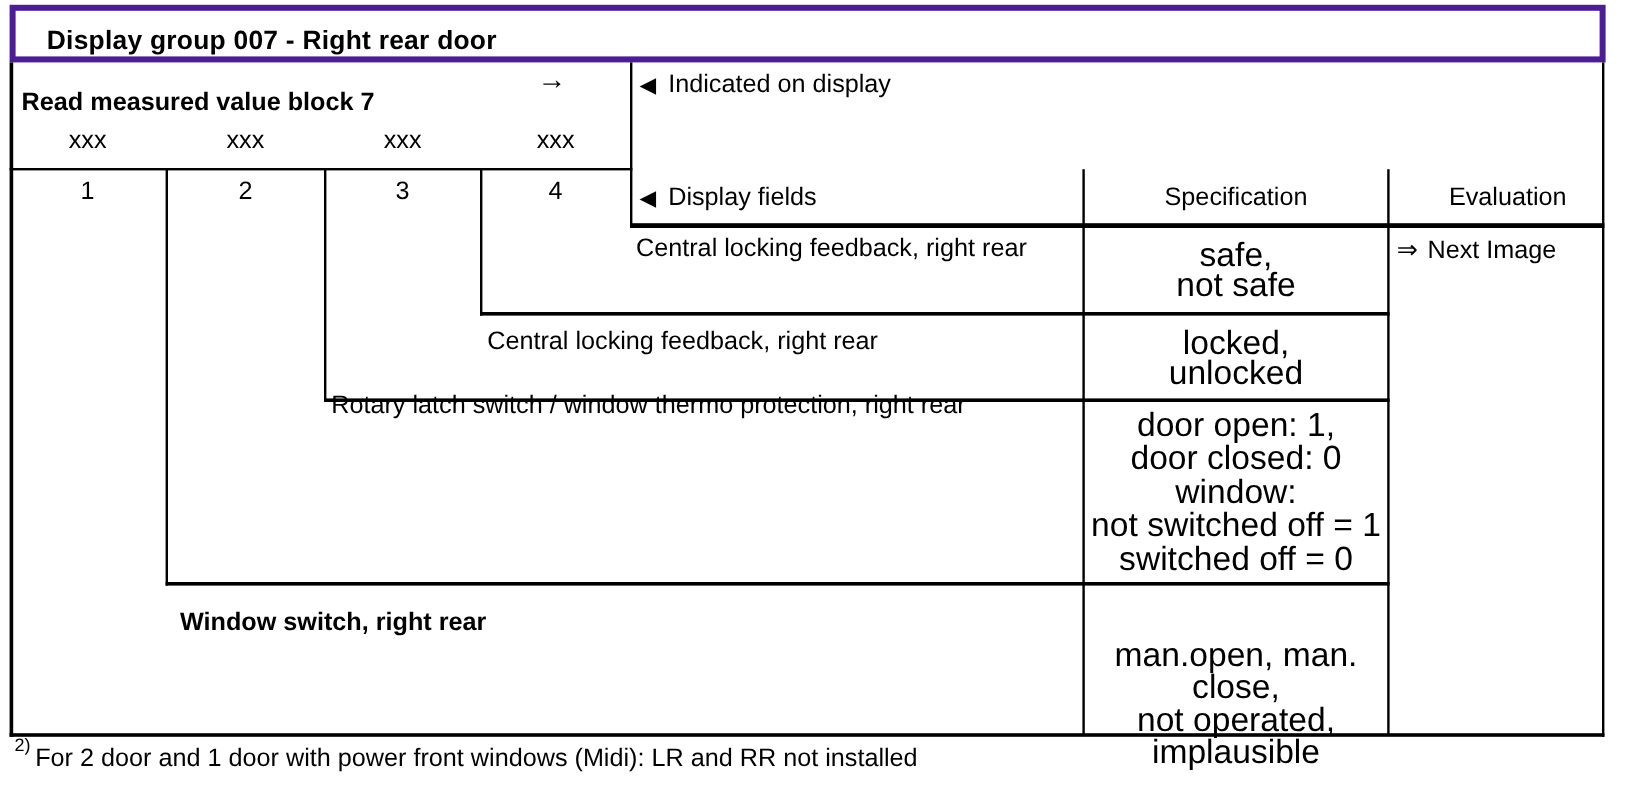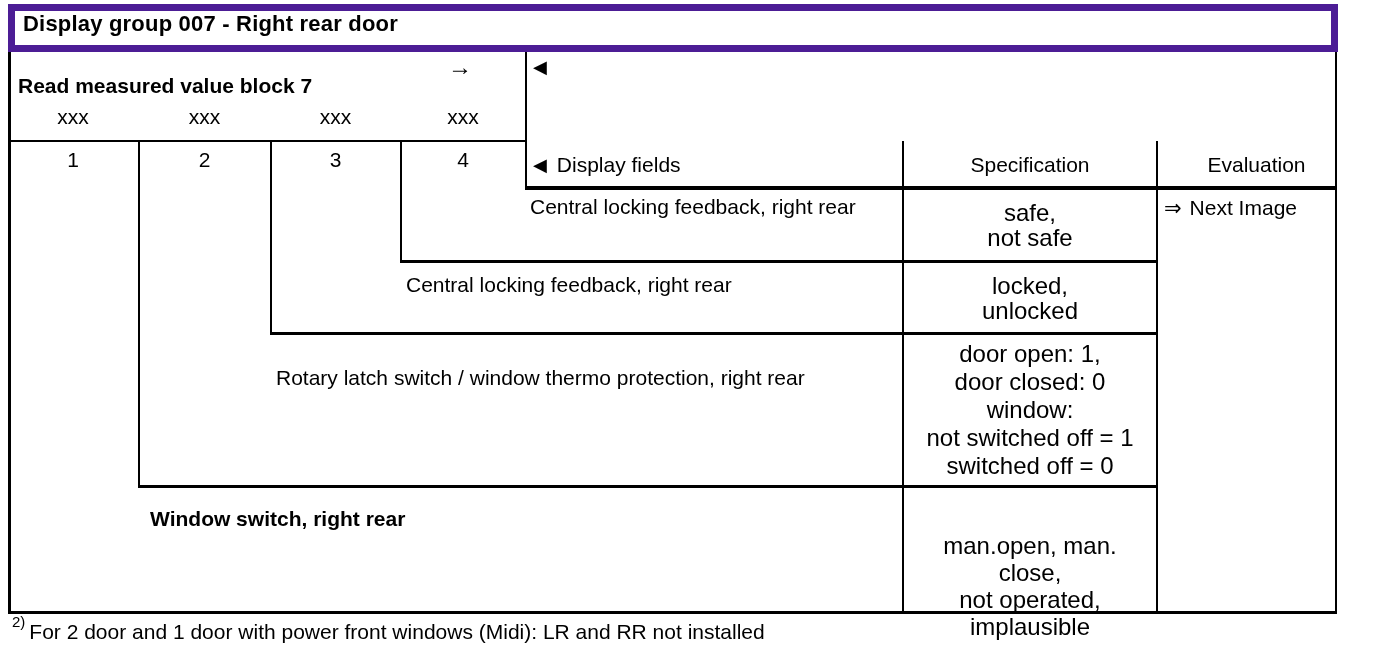--- a/index.html
+++ b/index.html
@@ -6,29 +6,29 @@
   body{
     width:1376px;height:664px;position:relative;overflow:hidden;
     font-family:"Liberation Sans","DejaVu Sans",sans-serif;
     color:#000;
     -webkit-font-smoothing:antialiased;
   }
   .abs{position:absolute;box-sizing:border-box;}
   .seg{position:absolute;background:#000;}
   .title-box{
     left:8px;top:4px;width:1330px;height:48px;
-    border:7px solid #4c1d95;display:flex;align-items:flex-start;
-    padding-left:8px;font-size:22px;font-weight:bold;letter-spacing:0.2px;
+    border:5px solid #4c1d95;display:flex;align-items:flex-end;
+    padding-left:26px;font-size:22px;font-weight:bold;letter-spacing:0.2px;
   }
   .txt{font-size:21px;line-height:1.2;white-space:nowrap;}
   .wrap{white-space:normal;line-height:27px;}
   .cell-center{display:flex;align-items:center;justify-content:center;text-align:center;}
   .spec-cell{
     display:flex;align-items:center;justify-content:center;
-    text-align:center;white-space:pre-line;font-size:24px;
+    text-align:center;white-space:pre-line;font-size:28px;
   }
   .marker-row{display:flex;align-items:center;gap:10px;}
   .tri{font-size:18px;line-height:1;}
   .hdr-bold{font-weight:normal;font-size:21px;}
   .arrow-glyph{font-size:24px;}
   .eval-row{display:flex;align-items:center;gap:8px;font-size:21px;}
   .sup{font-size:15px;position:relative;top:-7px;margin-right:4px;}
   .footnote{display:flex;align-items:flex-start;font-size:21px;}
 </style>
 </head>
@@ -56,20 +56,21 @@
 <div class="abs txt" style="left:18px;top:73px;font-weight:bold;">Read measured value block 7</div>
 <div class="abs arrow-glyph" style="left:448px;top:53px;">→</div>
 
 <div class="abs cell-center txt" style="left:8px;top:103px;width:130px;height:28px;">xxx</div>
 <div class="abs cell-center txt" style="left:139px;top:103px;width:131px;height:28px;">xxx</div>
 <div class="abs cell-center txt" style="left:271px;top:103px;width:129px;height:28px;">xxx</div>
 <div class="abs cell-center txt" style="left:401px;top:103px;width:124px;height:28px;">xxx</div>
 
 <div class="abs marker-row" style="left:533px;top:58px;">
   <span class="tri">◀</span>
+  <span class="txt">Indicated on display</span>
 </div>
 
 <div class="abs cell-center txt" style="left:8px;top:146px;width:130px;height:28px;">1</div>
 <div class="abs cell-center txt" style="left:139px;top:146px;width:131px;height:28px;">2</div>
 <div class="abs cell-center txt" style="left:271px;top:146px;width:129px;height:28px;">3</div>
 <div class="abs cell-center txt" style="left:401px;top:146px;width:124px;height:28px;">4</div>
 
 <div class="abs marker-row" style="left:533px;top:152px;">
   <span class="tri">◀</span>
   <span class="txt">Display fields</span>
@@ -82,21 +83,21 @@
 not safe</div>
 <div class="abs eval-row" style="left:1164px;top:196px;">
   <span>⇒</span>
   <span>Next Image</span>
 </div>
 
 <div class="abs txt" style="left:406px;top:272px;">Central locking feedback, right rear</div>
 <div class="abs spec-cell" style="left:904px;top:263px;width:252px;height:69px;line-height:25px;">locked,
 unlocked</div>
 
-<div class="abs txt wrap" style="left:276px;top:364px;width:612px;">Rotary latch switch / window thermo protection, right rear</div>
+<div class="abs txt wrap" style="left:276px;top:324px;width:612px;">Rotary latch switch / window thermo protection, right rear</div>
 <div class="abs spec-cell" style="left:904px;top:335px;width:252px;height:150px;line-height:28px;">door open: 1,
 door closed: 0
 window:
 not switched off = 1
 switched off = 0</div>
 
 <div class="abs txt" style="left:150px;top:506px;font-weight:bold;">Window switch, right rear</div>
 <div class="abs spec-cell" style="left:904px;top:488px;width:252px;height:123px;line-height:27px;margin-top:36px;">man.open, man.
 close,
 not operated,

